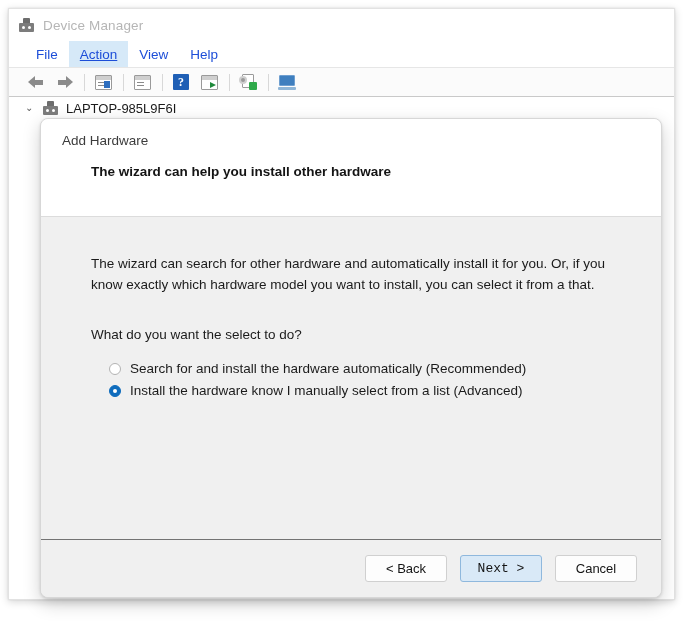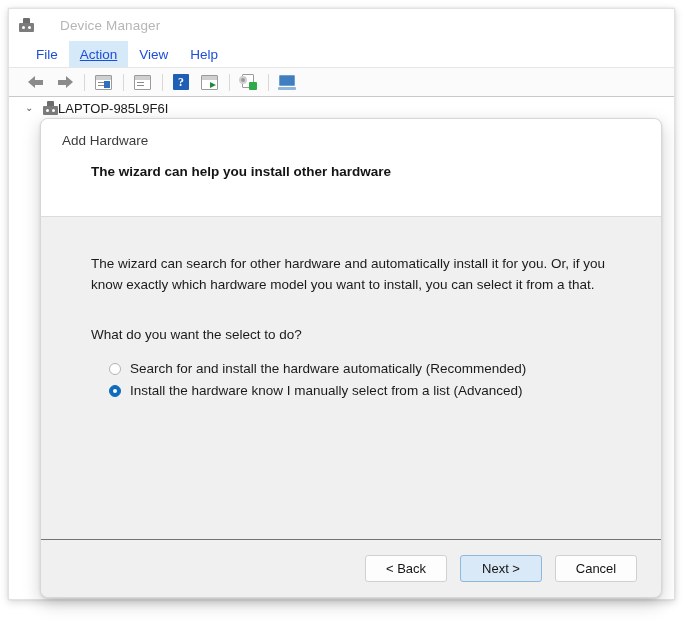--- a/index.html
+++ b/index.html
@@ -34,21 +34,21 @@
     height: 32px;
     background: #ffffff;
     display: flex;
     align-items: center;
     padding-left: 10px;
     box-sizing: border-box;
   }
   .dm-title-text {
     font-size: 13.5px;
     color: #b6b6b6;
-    margin-left: 26px;
+    margin-left: 9px;
     letter-spacing: 0.15px;
     white-space: nowrap;
   }
 
   
   .dm-icon {
     width: 15px;
     height: 14px;
     position: relative;
     flex: 0 0 auto;
@@ -258,21 +258,21 @@
     width: 11px;
     font-size: 10px;
     color: #5c5c5c;
     line-height: 1;
     margin-right: 7px;
     user-select: none;
   }
   .tree-label {
     font-size: 13px;
     color: #1b1b1b;
-    margin-left: 0;
+    margin-left: 8px;
     white-space: nowrap;
   }
 
   
   #dm-body {
     position: absolute;
     left: 0; right: 0;
     top: 110px; bottom: 0;
     background: #ffffff;
   }
@@ -394,20 +394,21 @@
     color: #141414;
     font-family: "Liberation Sans", sans-serif;
     margin-left: 13px;
     cursor: default;
     padding: 0 10px;
     box-sizing: border-box;
   }
   .dlg-btn.default {
     background: #d9e9f7;
     border: 1px solid #8fb8dd;
+    font-family: Liberation Mono, monospace;
   }
 </style>
 </head>
 <body>
 
 <div id="dm-window">
 
   <div id="dm-titlebar">
     <span class="dm-icon">
       <span class="chip"></span>

